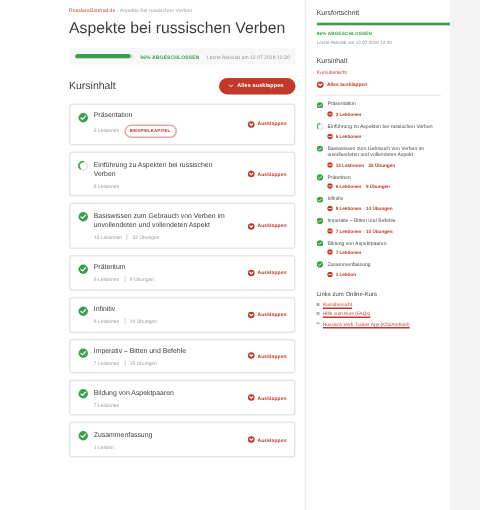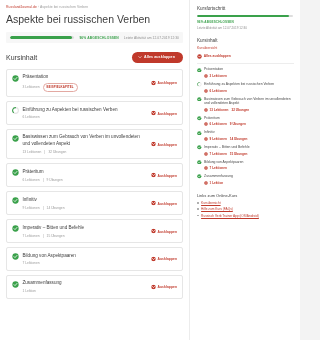--- a/index.html
+++ b/index.html
@@ -2,21 +2,21 @@
 <html><head>
 <meta charset="utf-8">
 <style>
   * { box-sizing: border-box; margin: 0; padding: 0; }
   html, body {
     width: 300px; height: 340px;
     background: #f3f3f3;
     font-family: "Liberation Sans", sans-serif;
     overflow: hidden;
   }
-  .page { display: flex; width: 300px; height: 340px; background: #ffffff; }
+  .page { display: flex; width: 300px; height: 340px; background: #ffffff; padding-left: 40px; }
 
   
   .main {
     width: 189px; height: 340px;
     padding: 5px 6px 0 6px;
     background: #ffffff;
     overflow: hidden;
     position: relative;
   }
   .breadcrumb {

